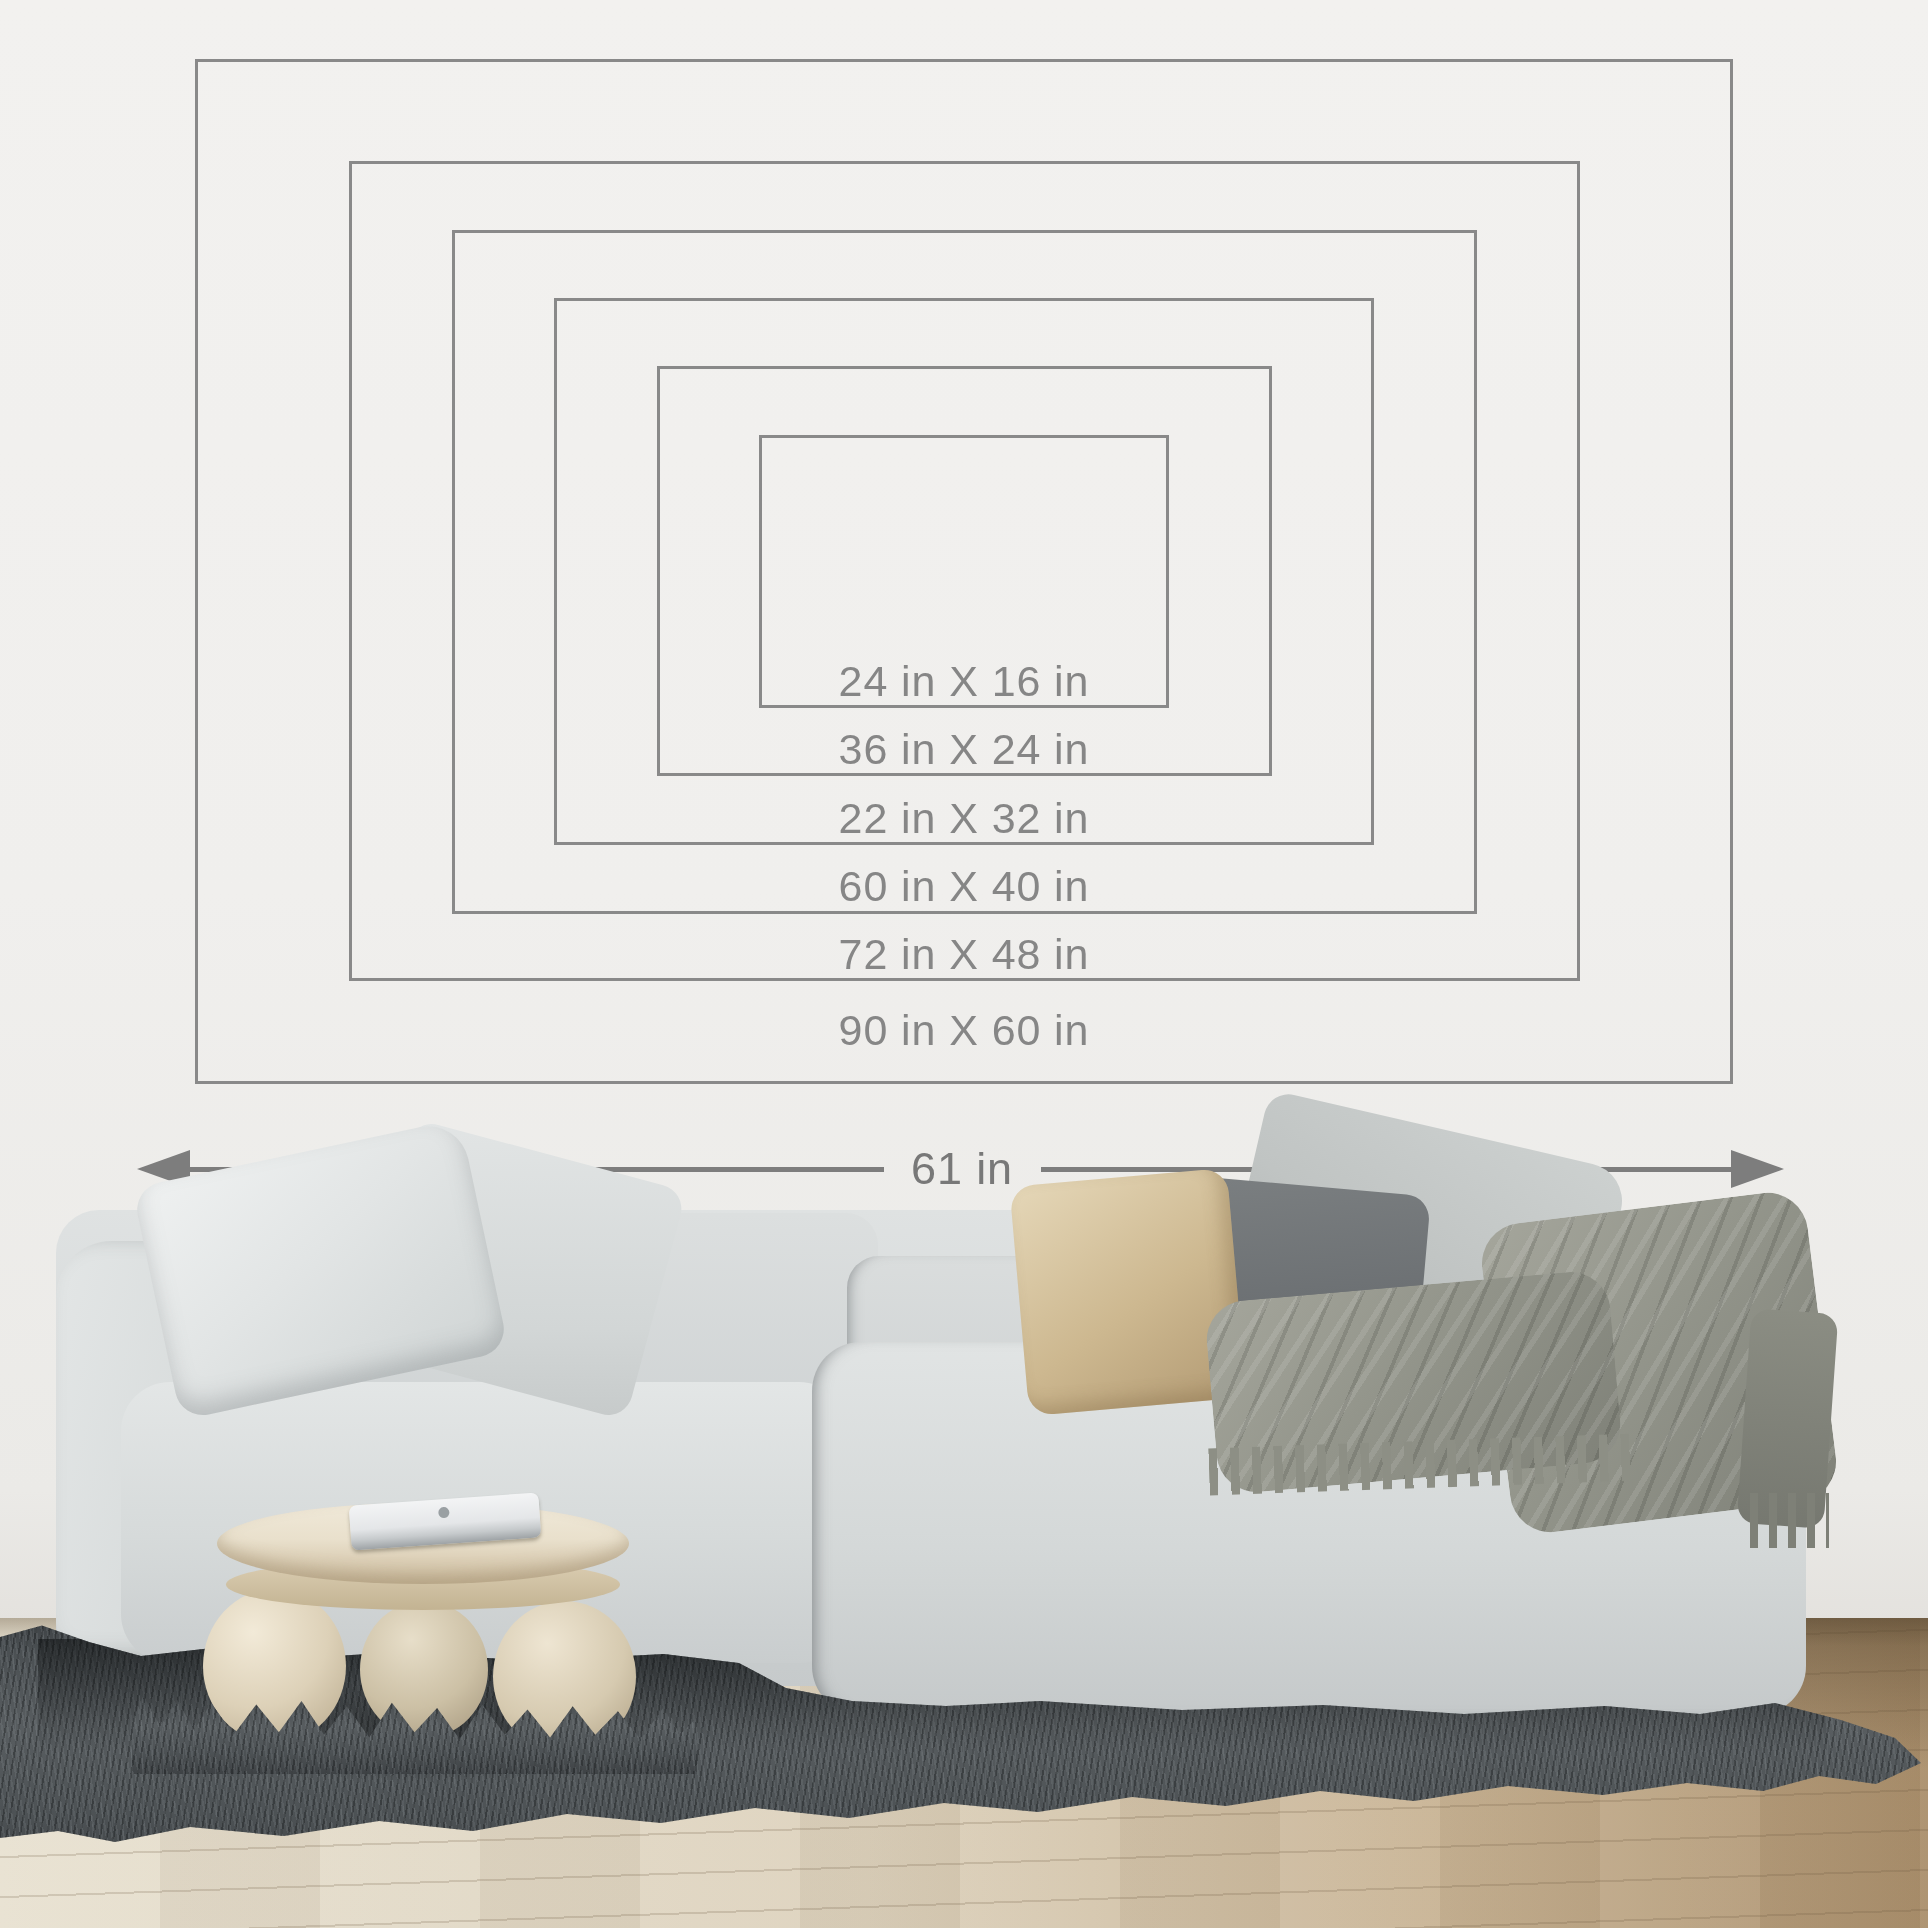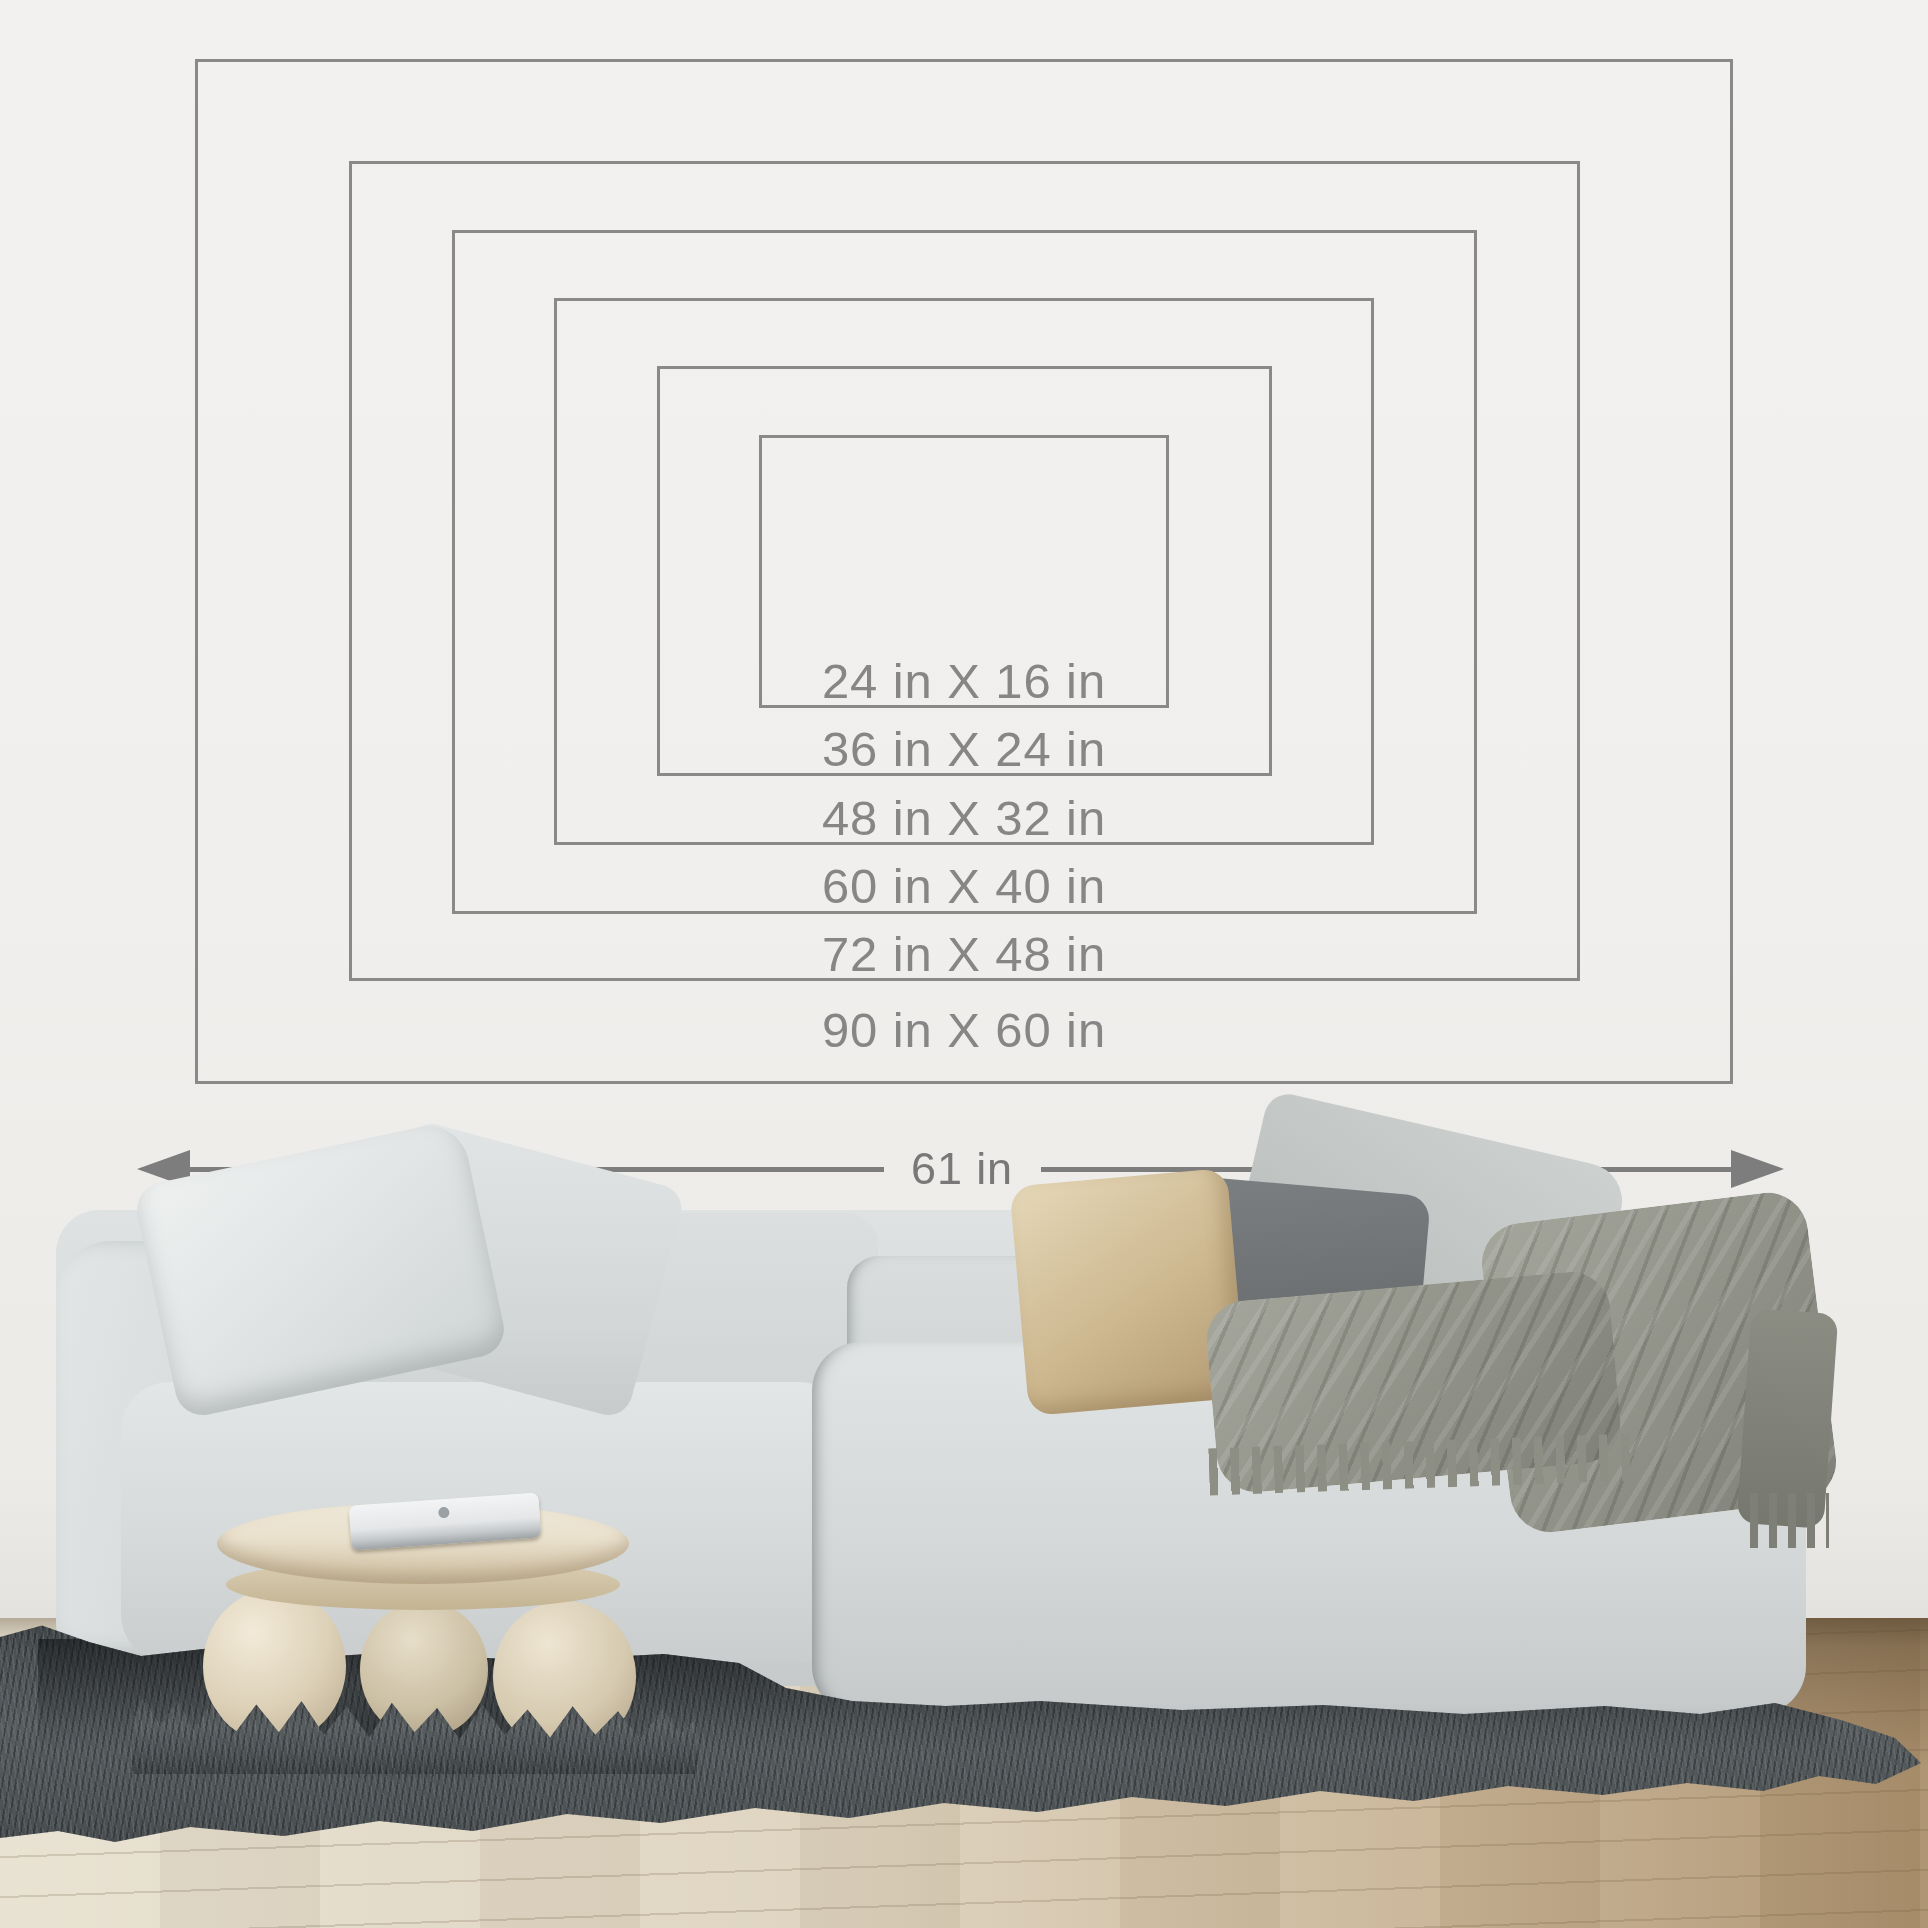--- a/index.html
+++ b/index.html
@@ -8,21 +8,21 @@
     font-family:"Liberation Sans","DejaVu Sans",sans-serif;
     background:linear-gradient(180deg,#f2f1ef 0%,#efeeec 60%,#eae9e6 100%);
   }
   .abs{position:absolute;}
   
   #wall{left:0;top:0;width:1928px;height:1620px;
     background:linear-gradient(180deg,#f2f1ef 0%,#f0efed 55%,#ebeae7 92%,#e4e2de 100%);}
   
   #size-chart{left:0;top:0;width:1928px;height:1928px;}
   .size-rect{position:absolute;box-sizing:border-box;background:transparent;}
-  .size-label{position:absolute;transform:translate(-50%,-50%);font-size:49px;
+  .size-label{position:absolute;transform:translate(-50%,-50%);font-size:43px;
     letter-spacing:0.9px;white-space:nowrap;font-weight:400;}
   
   .arrow-line{height:4.7px;background:#7d7d7d;}
   #arrow-line-left{left:166px;top:1167px;width:718px;}
   #arrow-line-right{left:1041px;top:1167px;width:691px;}
   .arrow-head{width:0;height:0;border-top:19px solid transparent;border-bottom:19px solid transparent;}
   #arrow-head-left{left:137px;top:1150px;border-right:53px solid #7d7d7d;}
   #arrow-head-right{left:1731px;top:1150px;border-left:53px solid #7d7d7d;}
   #arrow-label{left:962px;top:1169px;transform:translate(-50%,-50%);
     font-size:45px;color:#787878;letter-spacing:0.9px;white-space:nowrap;}
@@ -135,21 +135,21 @@
 <div id="stage">
 
   <div id="wall" class="abs"></div>
 
   <div id="size-chart" class="abs">
       <div class="size-rect" style="left: 759px; top: 435px; width: 410px; height: 273px; border: 3.8px solid rgb(137, 137, 137);"></div>
       <div class="size-label" style="left: 964px; top: 681px; color: rgb(134, 134, 134);">24 in X 16 in</div>
       <div class="size-rect" style="left: 657px; top: 366px; width: 615px; height: 410px; border: 3.8px solid rgb(137, 137, 137);"></div>
       <div class="size-label" style="left: 964px; top: 749px; color: rgb(134, 134, 134);">36 in X 24 in</div>
       <div class="size-rect" style="left: 554px; top: 298px; width: 820px; height: 547px; border: 3.8px solid rgb(137, 137, 137);"></div>
-      <div class="size-label" style="left: 964px; top: 818px; color: rgb(134, 134, 134);">48 in X 32 in</div>
+      <div class="size-label" style="left: 964px; top: 818px; color: rgb(134, 134, 134);">22 in X 32 in</div>
       <div class="size-rect" style="left: 452px; top: 230px; width: 1025px; height: 684px; border: 3.8px solid rgb(137, 137, 137);"></div>
       <div class="size-label" style="left: 964px; top: 886px; color: rgb(134, 134, 134);">60 in X 40 in</div>
       <div class="size-rect" style="left: 349px; top: 161px; width: 1231px; height: 820px; border: 3.8px solid rgb(137, 137, 137);"></div>
       <div class="size-label" style="left: 964px; top: 954px; color: rgb(134, 134, 134);">72 in X 48 in</div>
       <div class="size-rect" style="left: 195px; top: 59px; width: 1538px; height: 1025px; border: 3.8px solid rgb(137, 137, 137);"></div>
       <div class="size-label" style="left: 964px; top: 1030px; color: rgb(134, 134, 134);">90 in X 60 in</div>
     </div>
 
   <div class="abs">
     <div id="arrow-line-left" class="abs arrow-line"></div>

